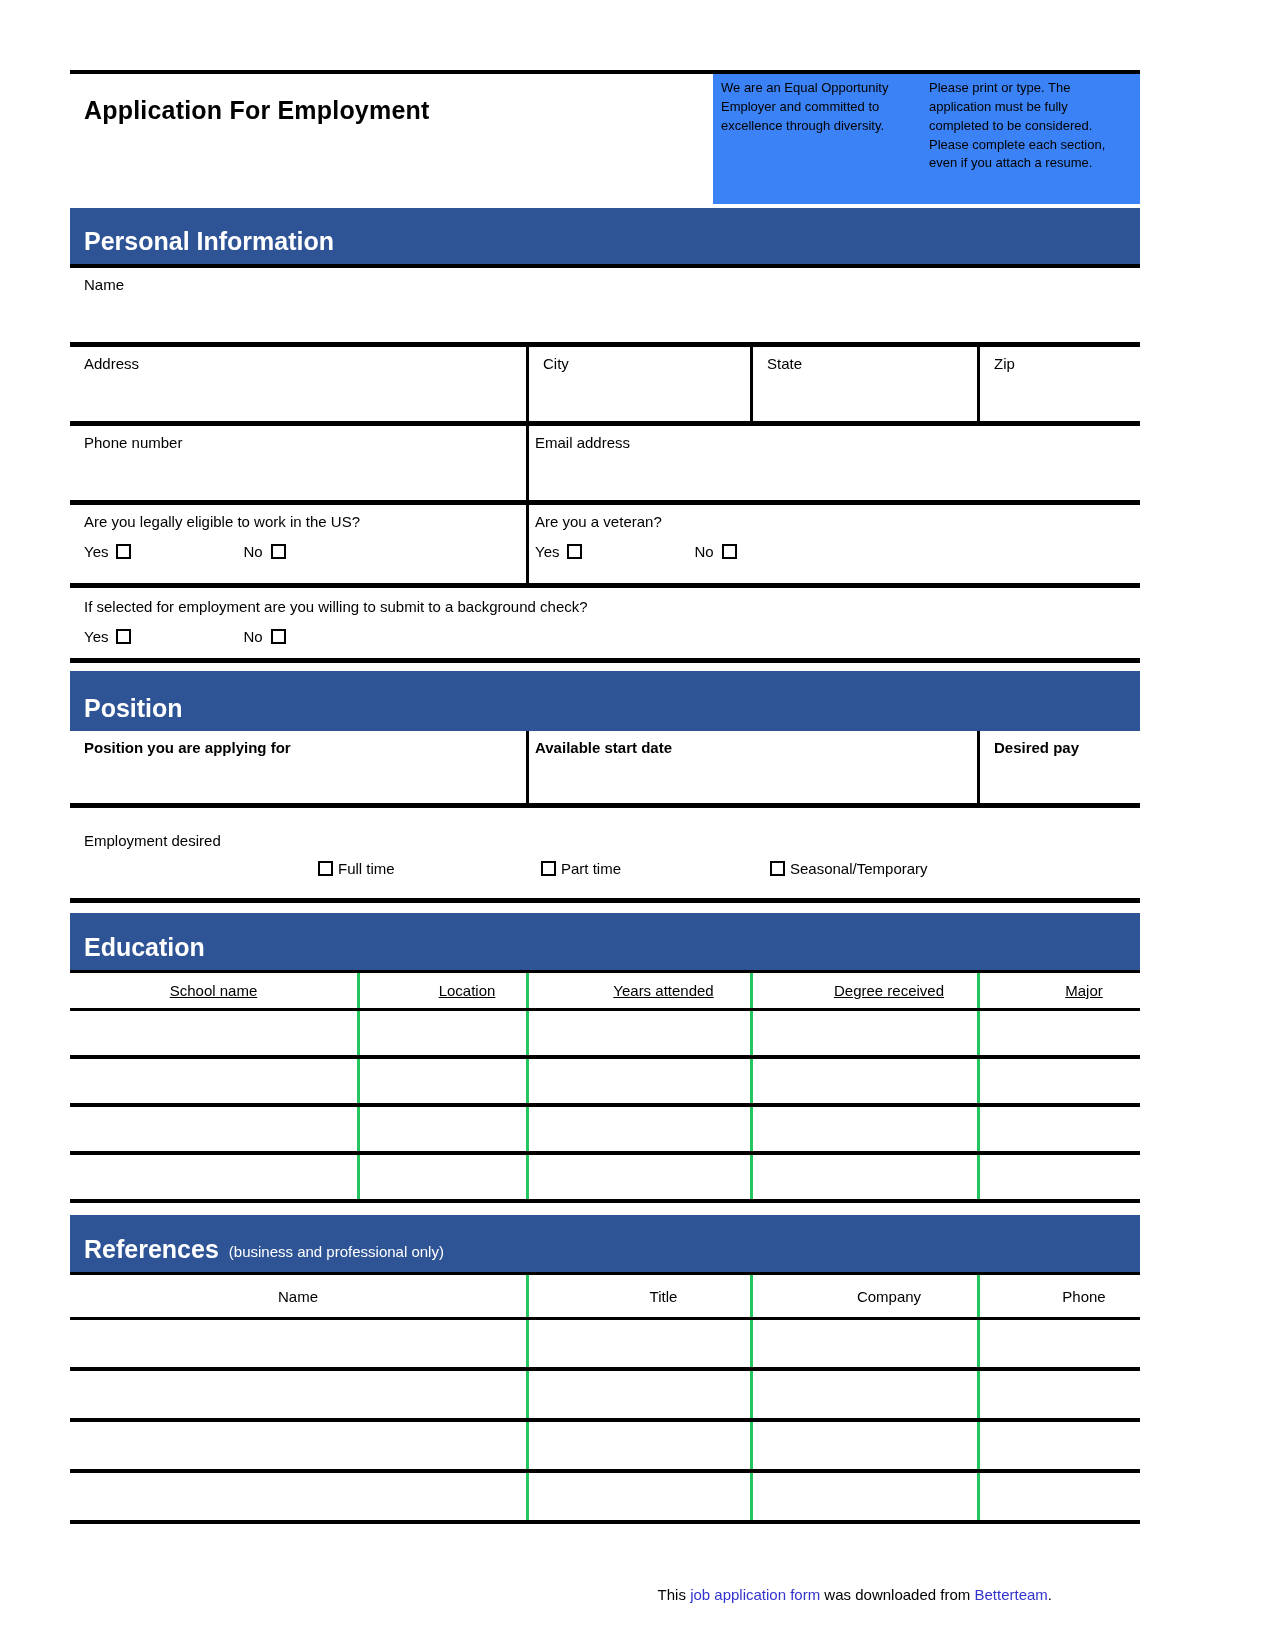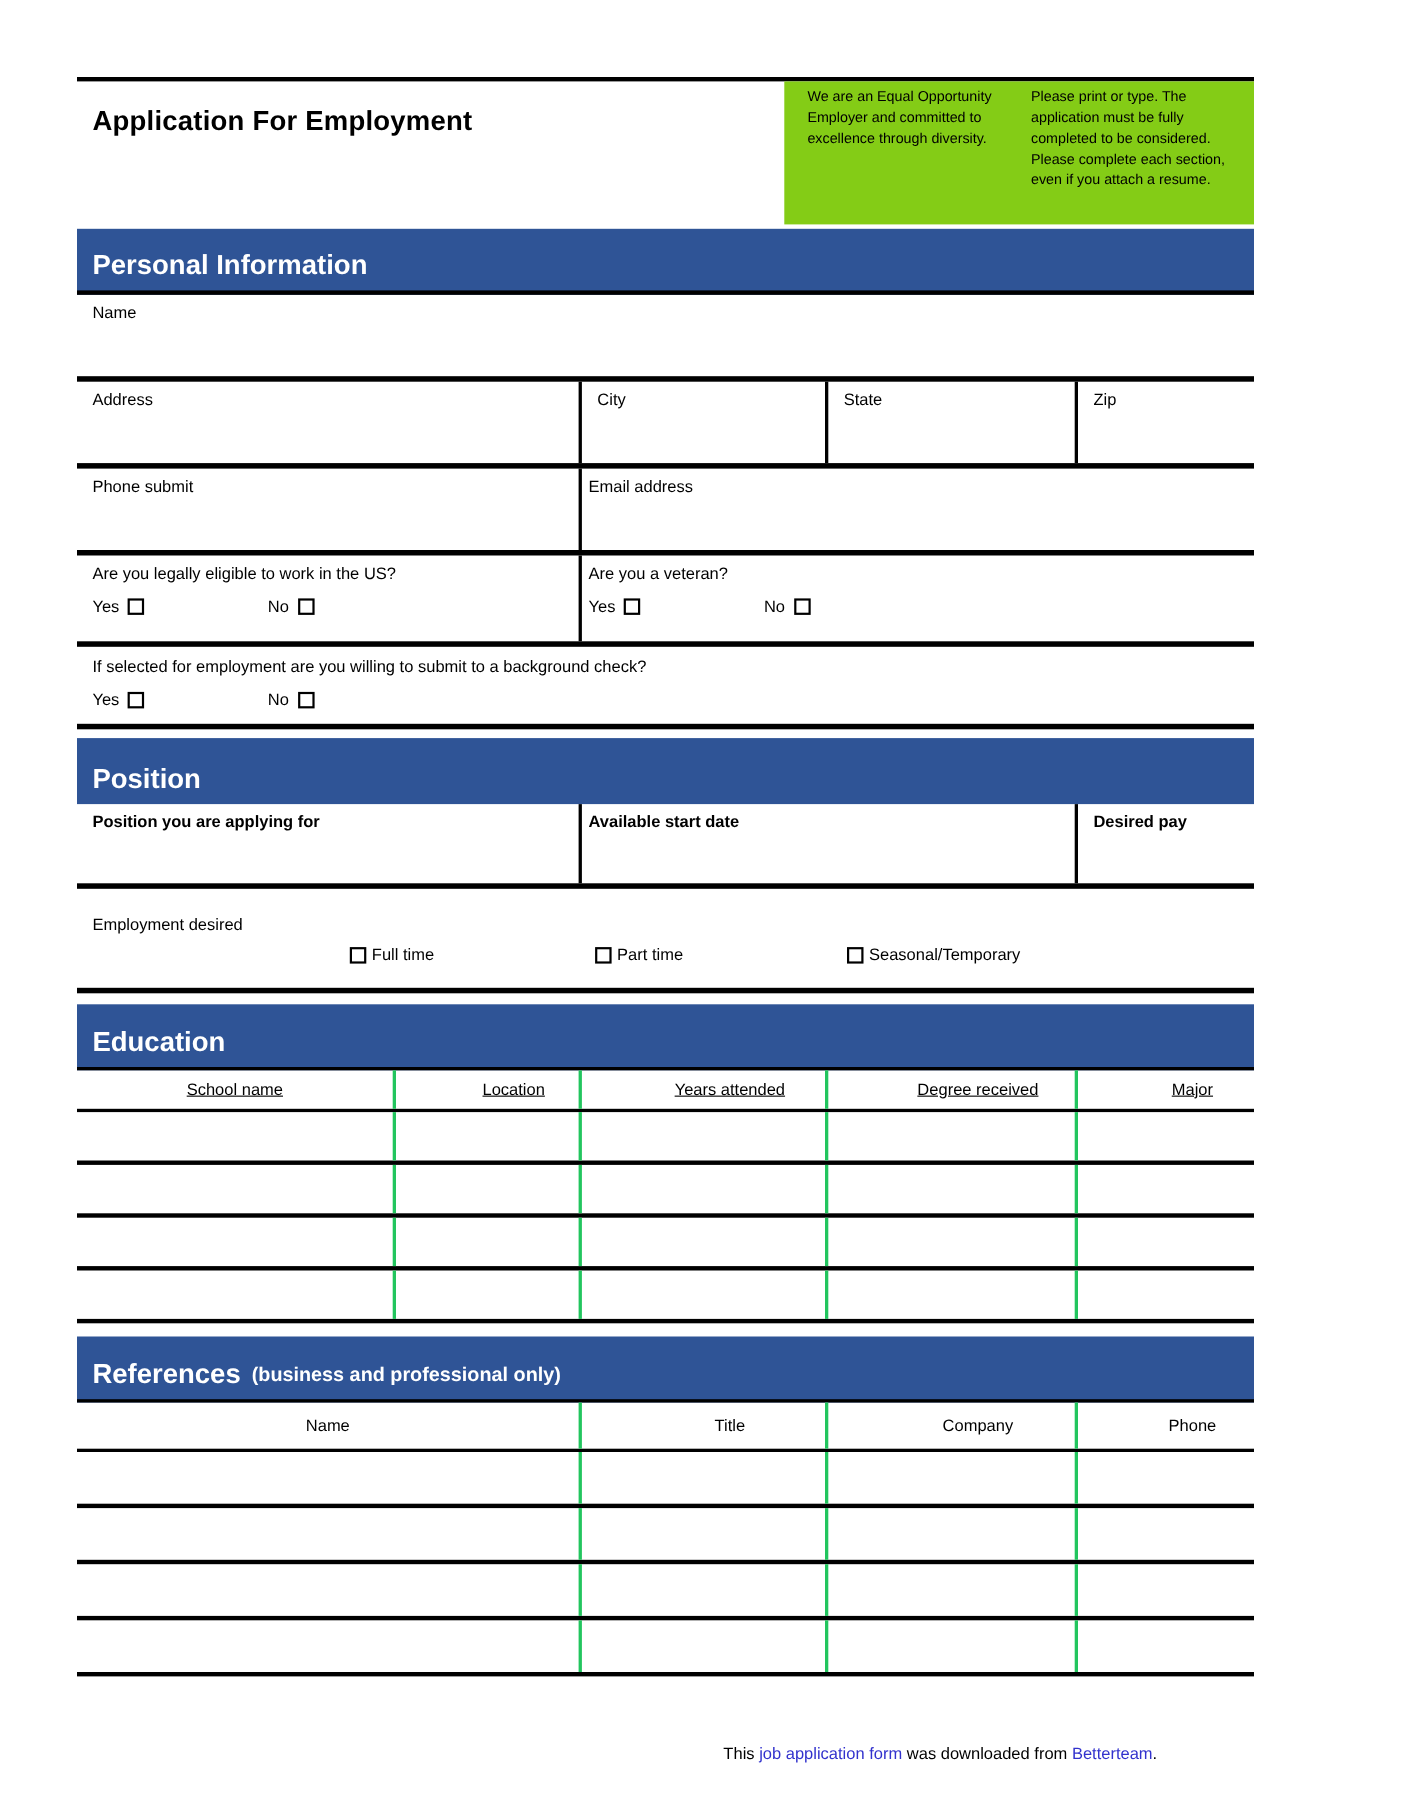--- a/index.html
+++ b/index.html
@@ -13,35 +13,35 @@
     overflow:hidden;
   }
   .content { position:absolute; left:70px; top:70px; width:1070px; }
 
   .top-rule { height:4px; background:#000; }
 
   .header-row { display:flex; height:134px; }
   .title-area { flex:1; padding-top:22px; padding-left:14px; }
   .doc-title { font-size:25px; font-weight:bold; letter-spacing:0.2px; }
   .note-box {
-    width:427px; height:130px; background:#84cc16;
-    display:flex; padding:5px 8px 5px 21px; gap:28px;
+    width:427px; height:130px; background:#3b82f6;
+    display:flex; padding:5px 8px 5px 8px; gap:28px;
     font-size:13px; line-height:1.45;
   }
   .note-col1 { width:180px; }
   .note-col2 { width:200px; }
 
   .section-bar {
     height:60px; background:#2F5496; color:#fff;
     display:flex; align-items:flex-end;
     padding:0 0 8px 14px;
     font-size:25px; font-weight:bold;
   }
   .section-bar.bordered { border-bottom:4px solid #000; }
-  .section-bar .subtitle { font-size:18px; font-weight:bold; margin-left:10px; margin-bottom:4px; }
+  .section-bar .subtitle { font-size:15px; font-weight:normal; margin-left:10px; margin-bottom:4px; }
 
   .row { border-bottom:5px solid #000; position:relative; }
   .flex-row { display:flex; }
   .cell { padding:8px 6px 0 14px; }
   .cell + .cell { border-left:3px solid #000; }
   .label { font-size:15px; }
 
   .name-row { height:79px; padding:8px 6px 0 14px; }
   .addr-row { height:79px; }
   .phone-row { height:79px; }
@@ -137,21 +137,21 @@
       <div class="cell w-state">
         <span class="label">State</span>
       </div>
       <div class="cell w-zip">
         <span class="label">Zip</span>
       </div>
     </div>
 
     <div class="row flex-row phone-row">
       <div class="cell w-main">
-        <span class="label">Phone submit</span>
+        <span class="label">Phone number</span>
       </div>
       <div class="cell w-email tight">
         <span class="label">Email address</span>
       </div>
     </div>
 
     <div class="row flex-row elig-row">
       <div class="cell w-main">
         <span class="label">Are you legally eligible to work in the US?</span>
         <div class="yn">

